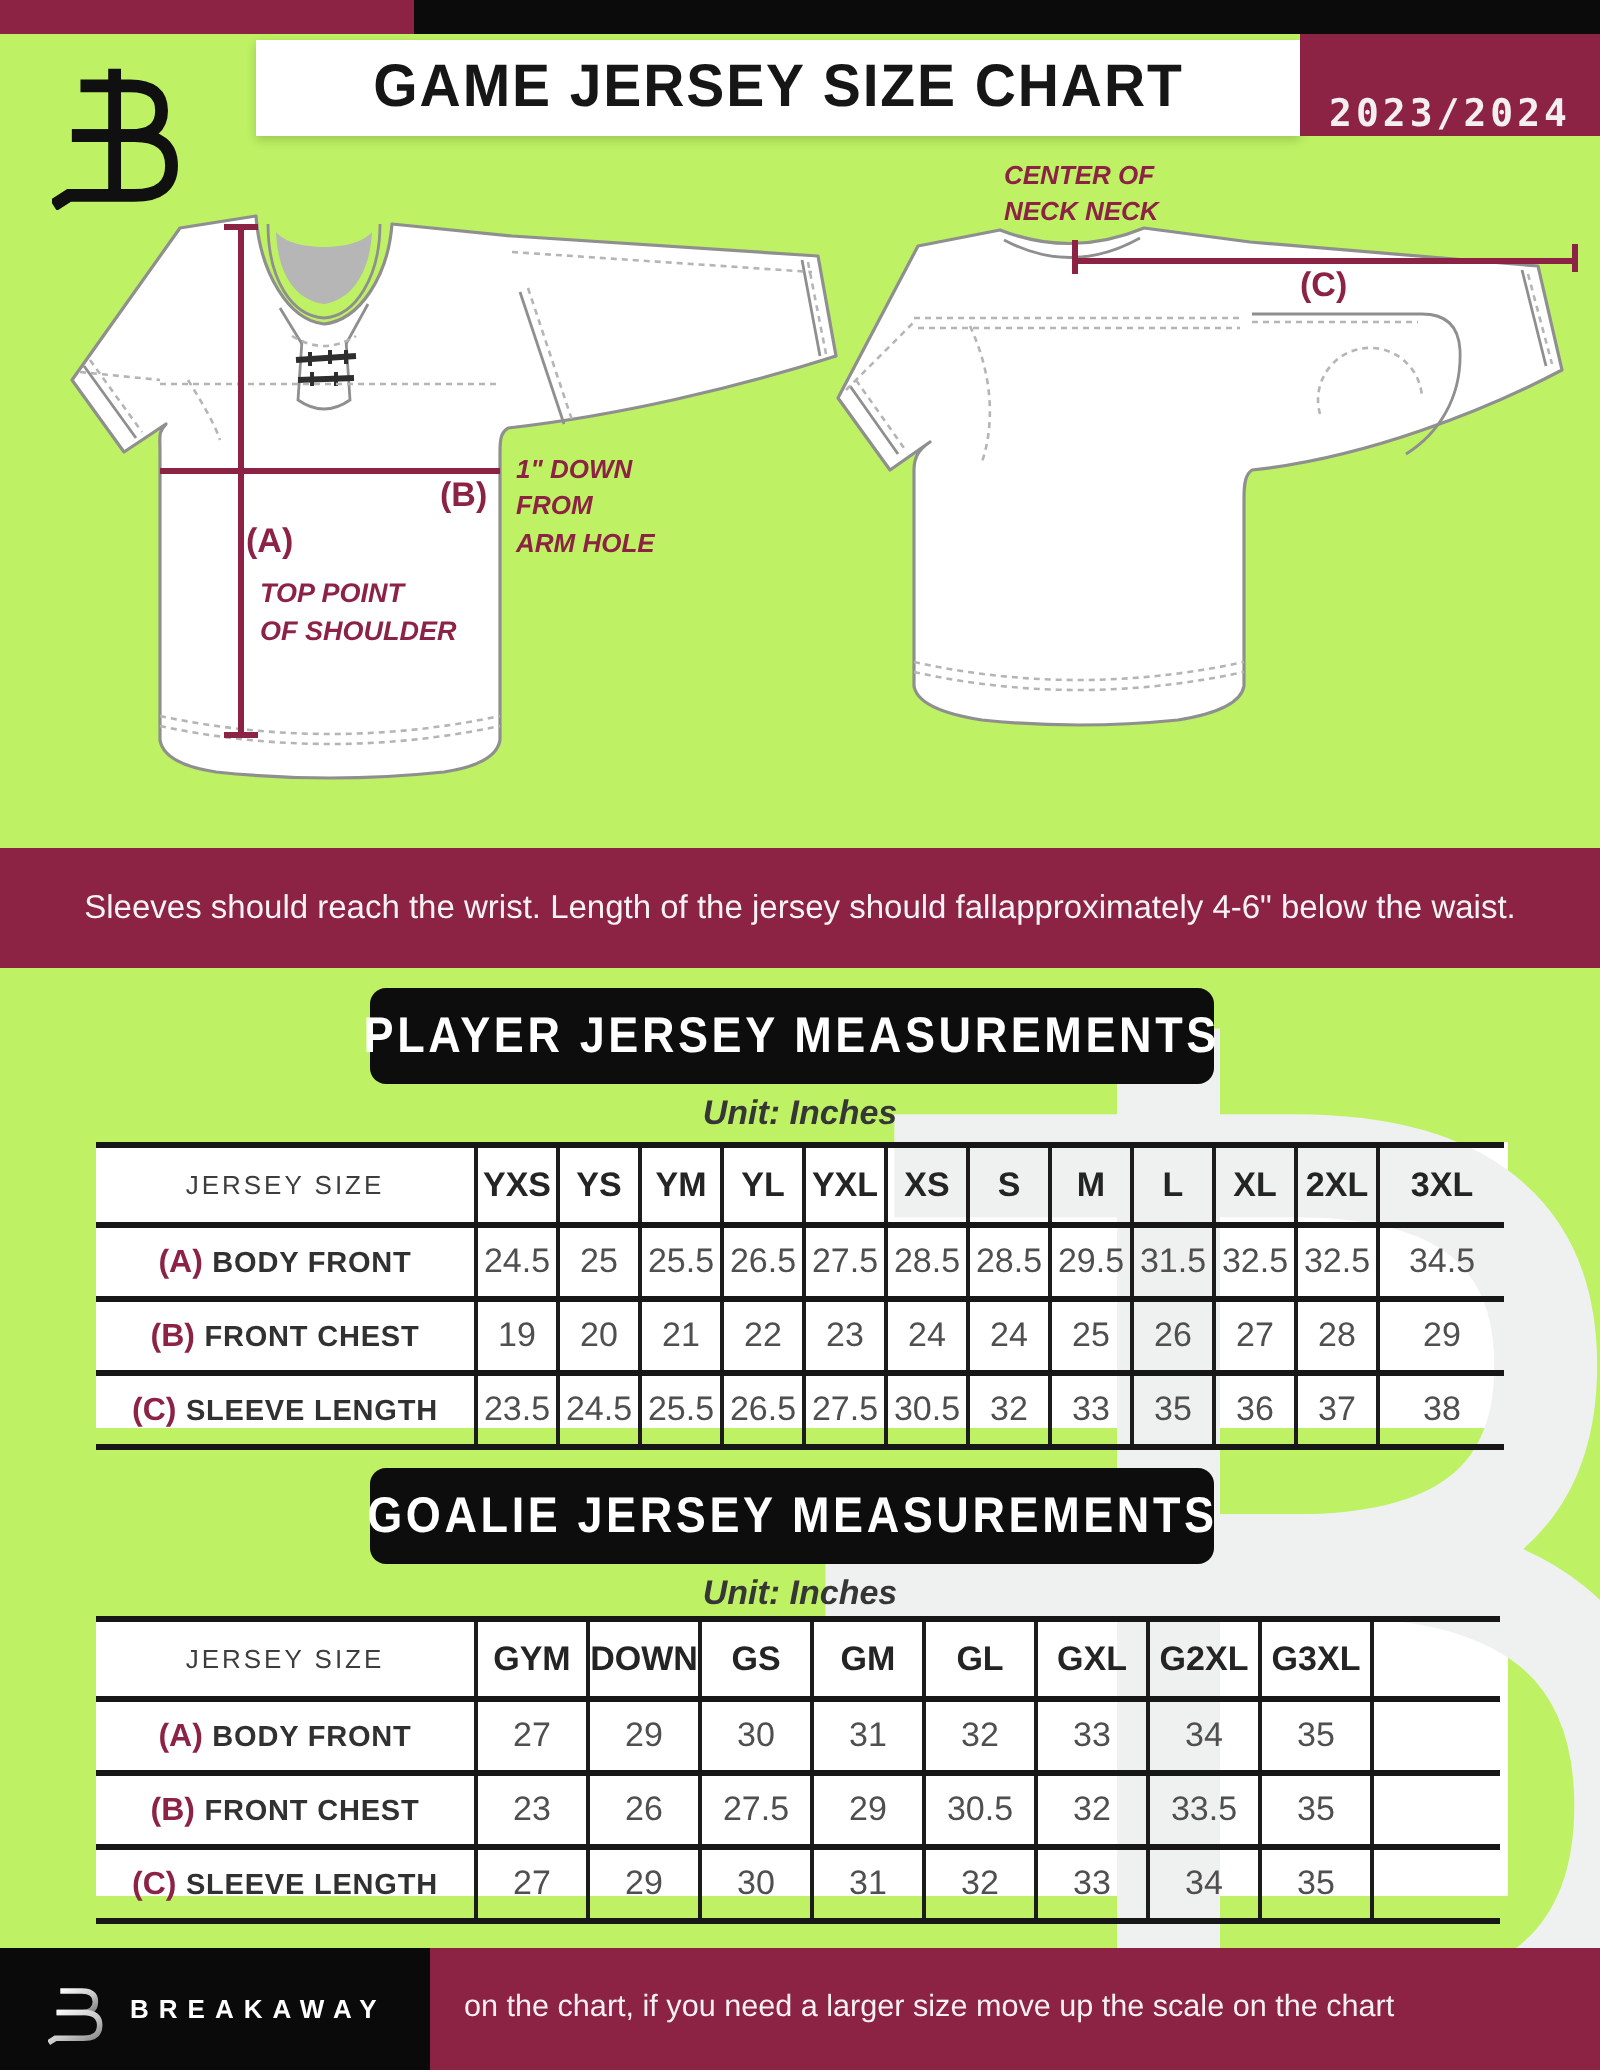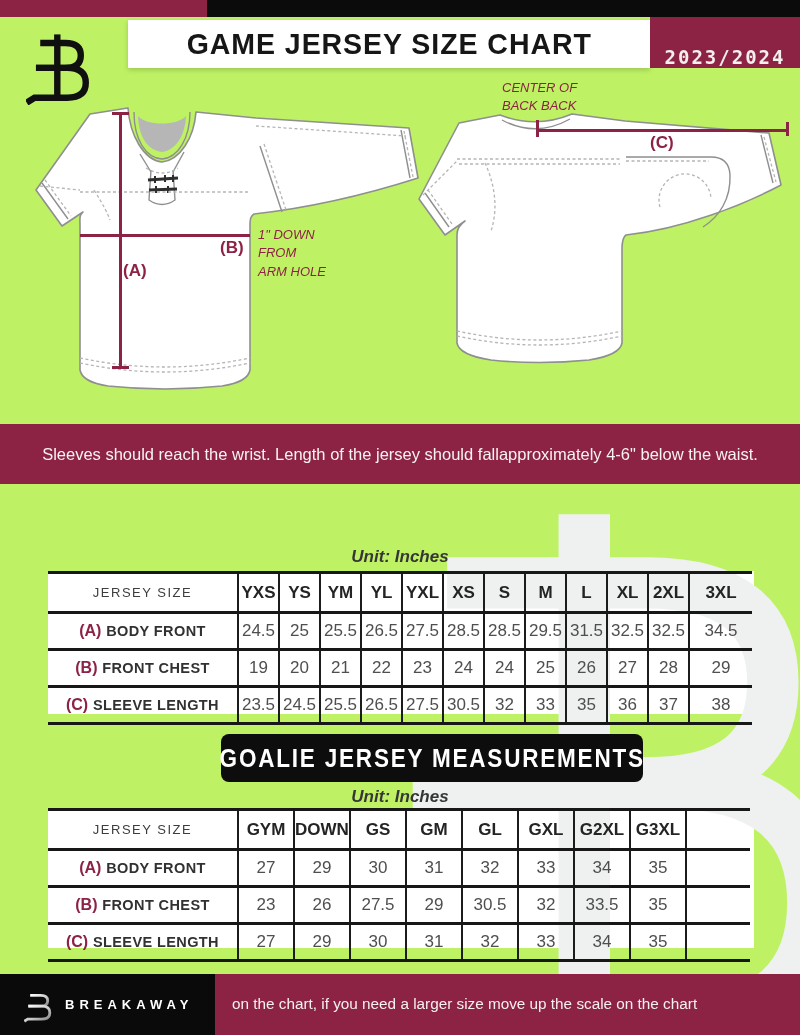--- a/index.html
+++ b/index.html
@@ -16,21 +16,21 @@
   #title-box .t{font-size:30px;font-weight:800;color:#161616;letter-spacing:1px;
                 transform:scaleX(.95);white-space:nowrap;}
   #season-box{left:650px;top:17px;width:150px;height:51px;background:#8c2344;
               display:flex;align-items:flex-end;justify-content:center;}
   #season-box .t{font-family:"DejaVu Sans Mono", monospace;font-size:19px;font-weight:700;
                  color:#f3eef0;letter-spacing:2px;white-space:nowrap;}
   #logo-header{left:26px;top:25px;width:74px;height:80px;color:#101010;}
 
   
   .ann{color:#8c2344;}
-  .ann-cap{font-style:italic;font-weight:400;font-size:13px;line-height:1.42;}
+  .ann-cap{font-style:italic;font-weight:700;font-size:13px;line-height:1.42;}
   .ann-key{font-weight:800;font-size:17px;}
   .mline{background:#8c2344;}
 
   
   #notice{left:0;top:424px;width:800px;height:60px;background:#8c2344;
           display:flex;flex-direction:row;align-items:center;justify-content:center;}
   #notice div{color:#f7f2f4;font-size:16.5px;line-height:1.5;}
 
   
   .section-banner{left:185px;width:422px;height:48px;background:#0d0d0d;border-radius:8px;
@@ -163,37 +163,44 @@
 
   <div class="abs content mline" style="left:119px;top:114px;width:3px;height:254px;"></div>
   <div class="abs content mline" style="left:112px;top:112px;width:17px;height:3px;"></div>
   <div class="abs content mline" style="left:112px;top:366px;width:17px;height:3px;"></div>
   <div class="abs content mline" style="left:80px;top:234px;width:170px;height:3px;"></div>
   <div class="abs content mline" style="left:537px;top:129px;width:251px;height:3px;"></div>
   <div class="abs content mline" style="left:536px;top:120px;width:3px;height:17px;"></div>
   <div class="abs content mline" style="left:786px;top:122px;width:3px;height:14px;"></div>
 
   <div class="abs content ann ann-key" style="left:123px;top:261px;">(A)</div>
+  <div class="abs content ann ann-cap" style="left:130px;top:287px;font-size:13.5px;">
+    <div>TOP POINT</div>
+    <div>OF SHOULDER</div>
+  </div>
   <div class="abs content ann ann-key" style="left:220px;top:238px;">(B)</div>
   <div class="abs content ann ann-cap" style="left:258px;top:226px;">
     <div>1" DOWN</div>
     <div>FROM</div>
     <div>ARM HOLE</div>
   </div>
   <div class="abs content ann ann-key" style="left:650px;top:133px;">(C)</div>
   <div class="abs content ann ann-cap" style="left:502px;top:79px;">
     <div>CENTER OF</div>
-    <div>BACK BACK</div>
+    <div>NECK NECK</div>
   </div>
 
   <div class="abs content" id="notice">
     <div>Sleeves should reach the wrist. Length of the jersey should fall</div>
     <div>approximately 4-6" below the waist.</div>
   </div>
 
+  <div class="abs content section-banner" style="top:494px;">
+    <span class="t">PLAYER JERSEY MEASUREMENTS</span>
+  </div>
   <div class="abs content unit" style="top:547px;">Unit: Inches</div>
   <div class="abs content" style="left:48px;top:571px;" id="player-table-host">
       <table class="size">
         <colgroup>
           <col style="width:190px">
           <col style="width:41px">
           <col style="width:41px">
           <col style="width:41px">
           <col style="width:41px">
           <col style="width:41px">
@@ -265,21 +272,21 @@
             <td>33</td>
             <td>35</td>
             <td>36</td>
             <td>37</td>
             <td>38</td>
           </tr>
         </tbody>
       </table>
     </div>
 
-  <div class="abs content section-banner" style="top:734px;margin-left:36px;">
+  <div class="abs content section-banner" style="top:734px;">
     <span class="t">GOALIE JERSEY MEASUREMENTS</span>
   </div>
   <div class="abs content unit" style="top:787px;">Unit: Inches</div>
   <div class="abs content" style="left:48px;top:808px;" id="goalie-table-host">
       <table class="size">
         <colgroup>
           <col style="width:190px">
           <col style="width:56px">
           <col style="width:56px">
           <col style="width:56px">

